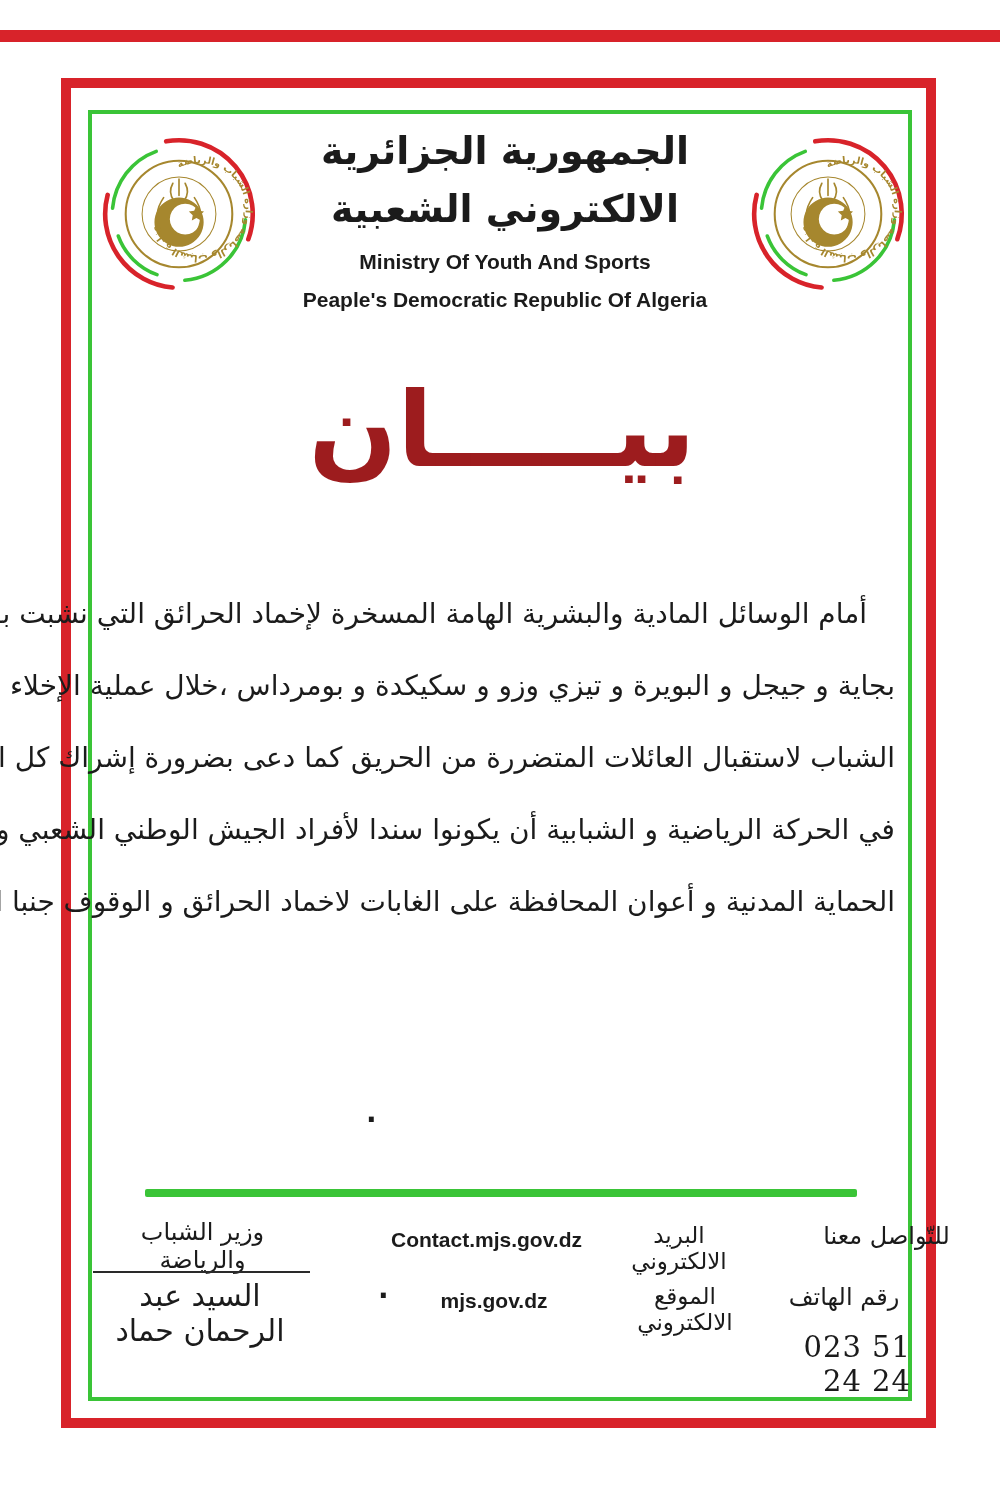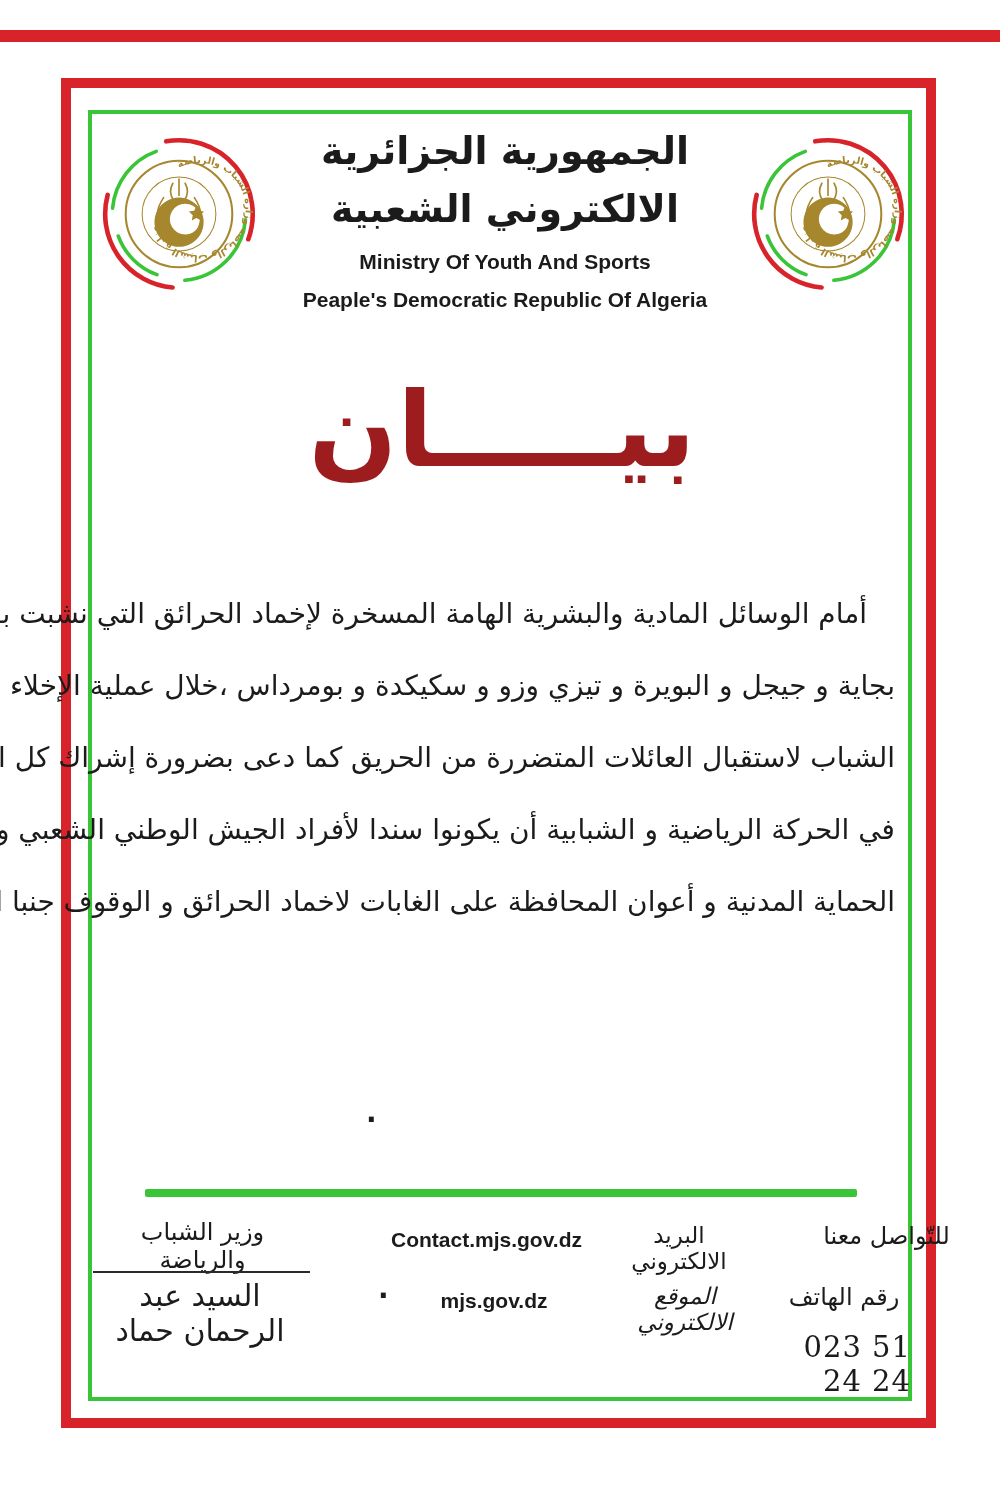--- a/index.html
+++ b/index.html
@@ -48,21 +48,21 @@
   
   .sep-line{left:145px;top:1189px;width:712px;height:8px;background:#3ac437;border-radius:2px;}
   .f-item{direction:rtl;text-align:center;font-size:24px;}
   .contact-heading{left:775px;top:1222px;width:135px;margin-left:44px;}
   .email-label{left:603px;top:1222px;width:152px;font-size:23px;}
   .email-value{left:391px;top:1228px;width:188px;text-align:center;
     font-family:"Liberation Sans",sans-serif;font-size:21px;font-weight:700;}
   .minister-title{left:100px;top:1218px;width:205px;}
   .minister-underline{left:93px;top:1271px;width:217px;height:2px;background:#2a2a2a;}
   .phone-label{left:783px;top:1283px;width:122px;}
-  .website-label{left:606px;top:1283px;width:158px;font-size:23px;font-style:italic;}
+  .website-label{left:606px;top:1283px;width:158px;font-size:23px;}
   .website-value{left:438px;top:1289px;width:112px;text-align:center;
     font-family:"Liberation Sans",sans-serif;font-size:21px;font-weight:700;}
   .minister-name{left:86px;top:1278px;width:228px;font-size:30px;}
   .phone-value{left:773px;top:1330px;width:138px;text-align:right;direction:ltr;
     font-family:"DejaVu Serif",serif;font-size:29px;letter-spacing:1px;}
   a.plainlink{color:inherit;text-decoration:none;cursor:pointer;}
 </style>
 </head>
 <body>
 

